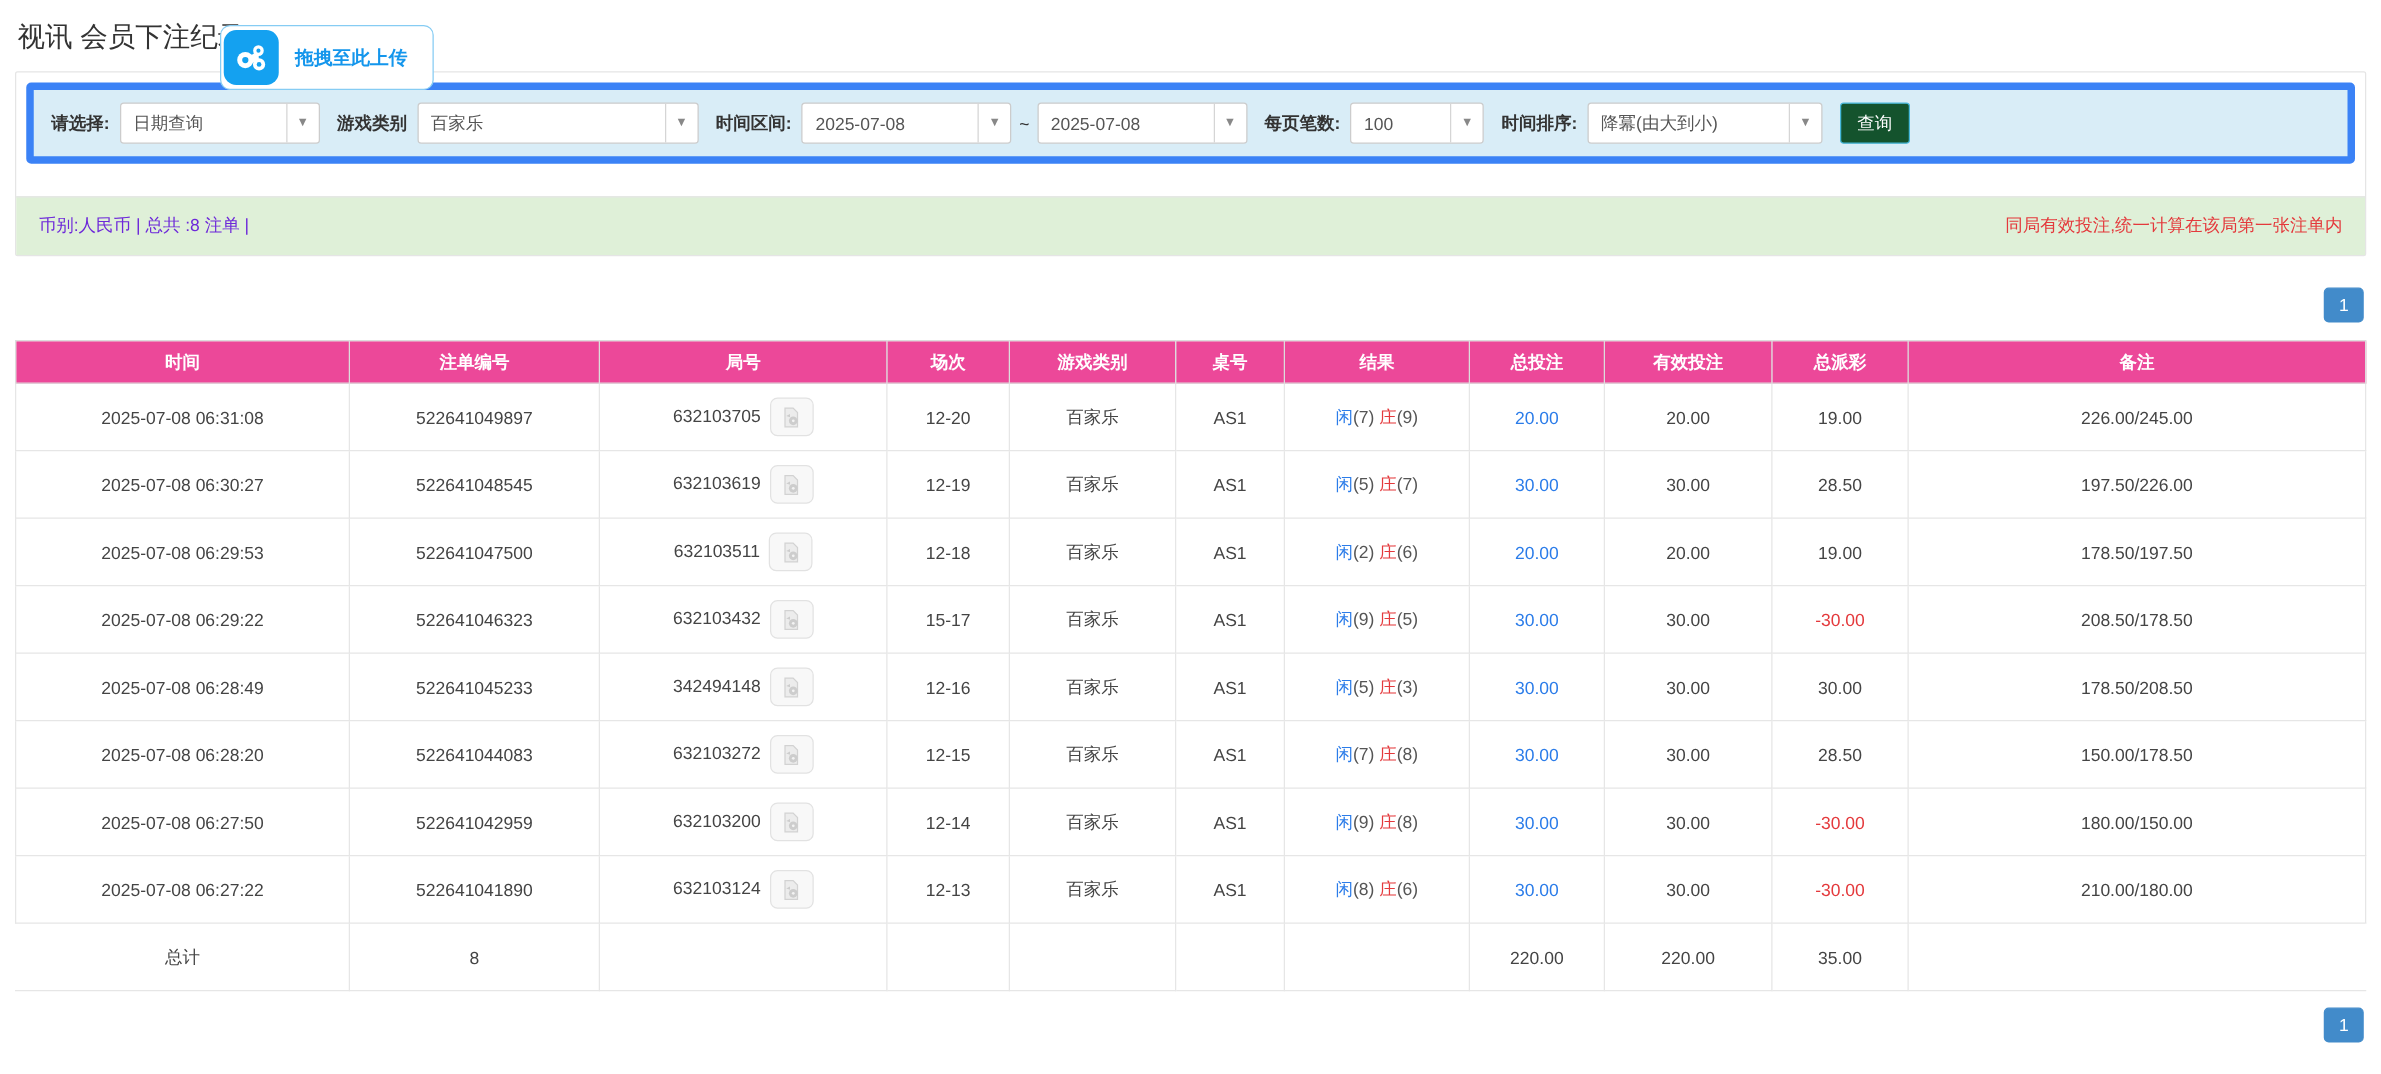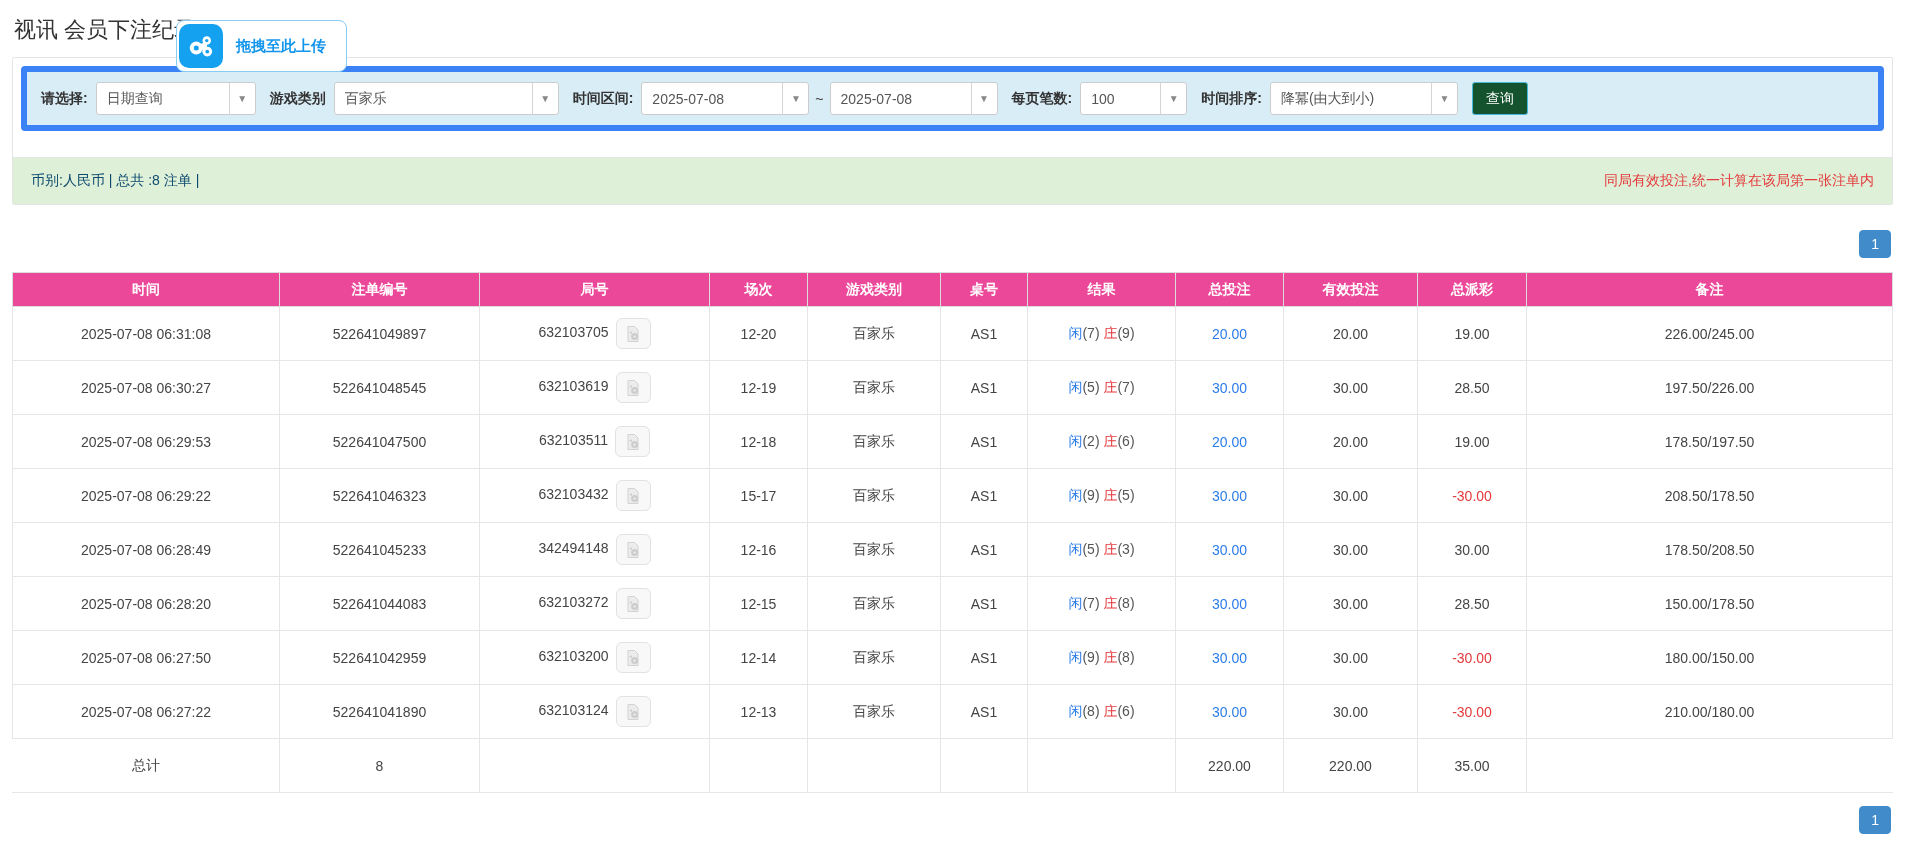--- a/index.html
+++ b/index.html
@@ -55,21 +55,21 @@
     margin-left:14px; background:#14532d; border:1px solid #46b8da; color:#fff;
     border-radius:3px; height:33px; padding:0 13px; font-size:14px; cursor:pointer;
     font-family:inherit;
   }
 
   
   .notice-bar {
     background:#dff0d8; border-top:1px solid #e5e5e5;
     padding:14px 18px; display:flex; justify-content:space-between; align-items:center;
   }
-  .notice-left { color:#0c4a6e;text-align:center; }
+  .notice-left { color:#6d28d9;text-align:center; }
   .notice-right { color:#e4393c; }
 
   
   .pagination { text-align:right; padding:0 2px; }
   .pagination.top { margin:25px 0 14px 0; }
   .pagination.bottom { margin:13px 0 0 0; }
   .page-btn {
     display:inline-block; background:#428bca; border:1px solid #428bca; color:#fff;
     padding:5px 11px; border-radius:4px; cursor:pointer; font-size:14px;
   }

